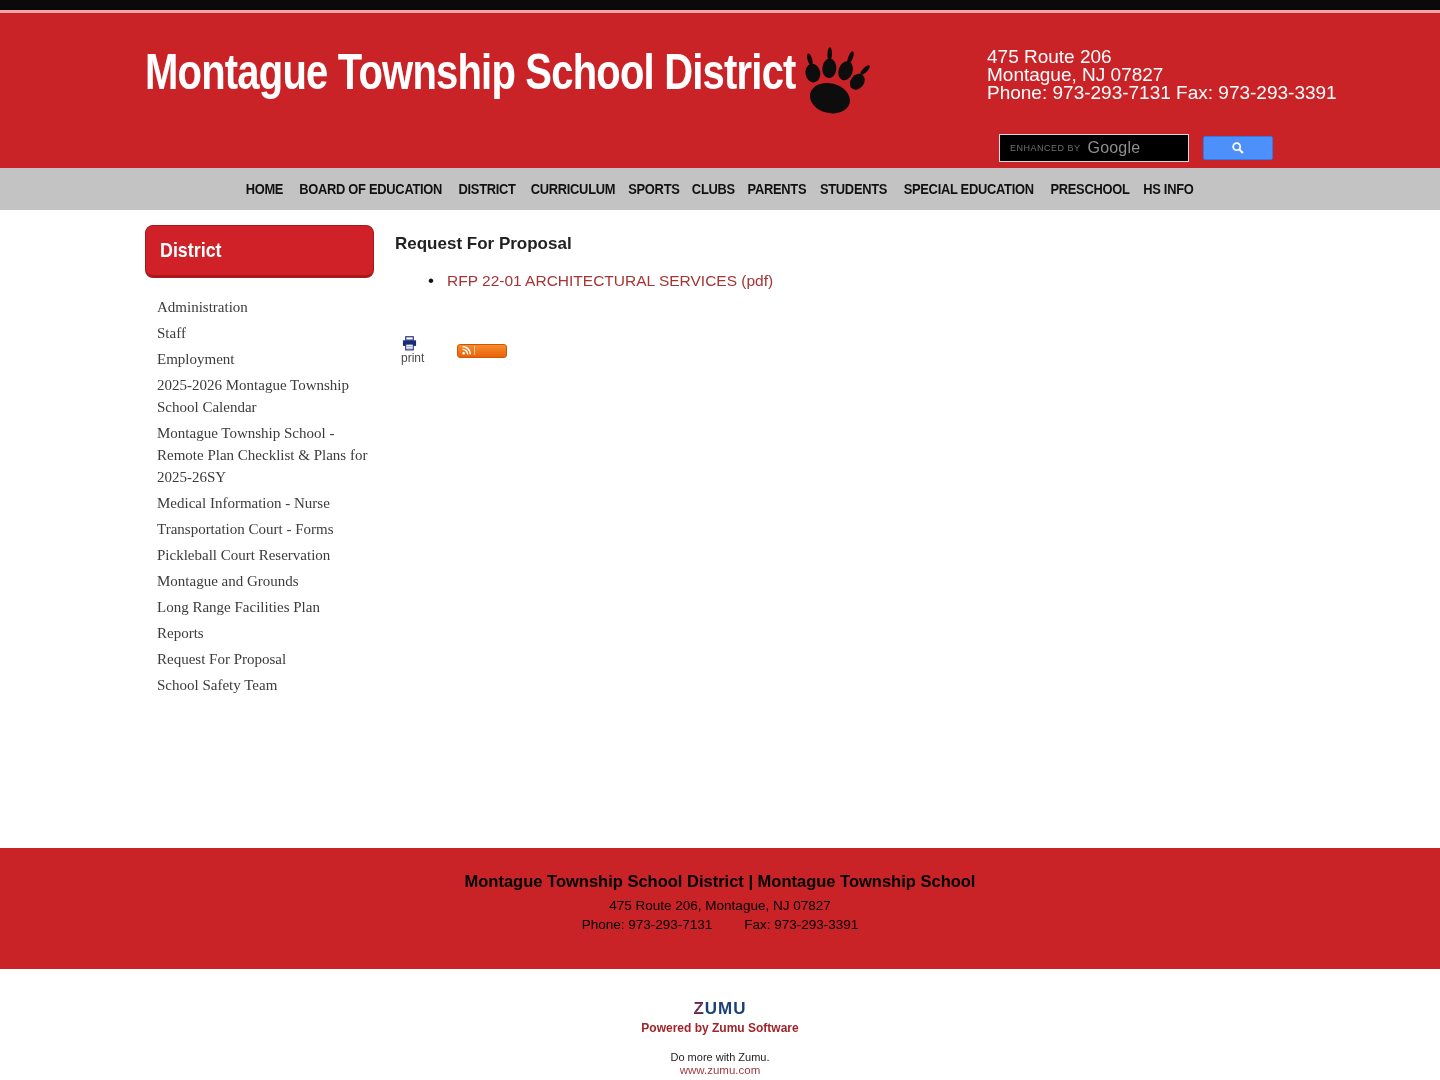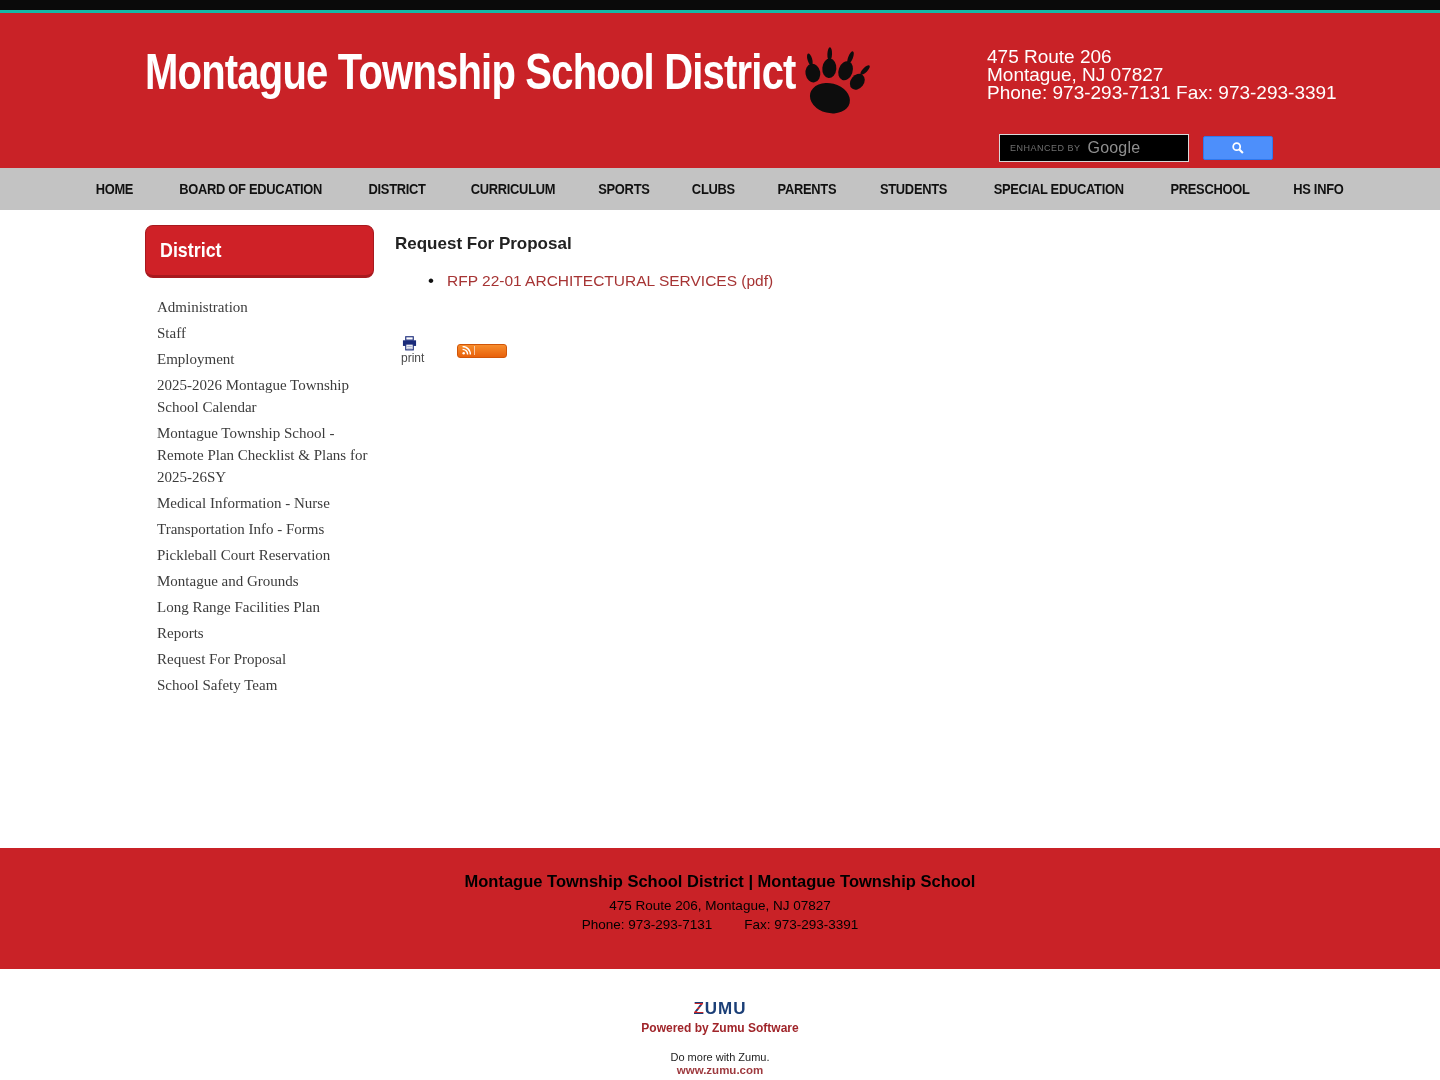--- a/index.html
+++ b/index.html
@@ -4,39 +4,39 @@
 <style>
   * { margin: 0; padding: 0; box-sizing: border-box; }
   html, body { width: 1440px; height: 1080px; background: #ffffff; overflow: hidden;
     font-family: "Liberation Sans", sans-serif; }
 
   
   .topbar { height: 10px; background: #0a0a0a; width: 100%; }
 
   
   .header { position: relative; height: 158px; background: #c92227;
-    border-top: 3px solid #14b8a6; }
+    border-top: 3px solid #fca5a5; }
   .site-title { position: absolute; left: 145px; top: 30px; color: #ffffff;
     font-size: 50px; font-weight: 700; white-space: nowrap;
     transform: scaleX(0.80); transform-origin: left center; letter-spacing: -1px; }
   .paw { position: absolute; left: 793px; top: 33px; }
   .contact { position: absolute; left: 987px; top: 35px; color: #ffffff;
     font-size: 19px; line-height: 18px; }
   .search-row { position: absolute; left: 999px; top: 121px; display: flex; align-items: center; }
   .search-input { width: 190px; height: 28px; background: #000000; border: 1px solid #d9d9d9;
     display: flex; align-items: center; padding-left: 10px; cursor: text; }
   .enhanced { font-size: 9px; color: #6f6f6f; letter-spacing: 0.5px; margin-right: 7px; }
   .google-word { font-size: 16px; color: #8e8e8e; font-weight: 400; letter-spacing: 0.2px; }
   .search-btn { margin-left: 14px; width: 70px; height: 24px; background: #4d8ffb;
     border: 1px solid #3079ed; border-radius: 2px; display: flex; align-items: center;
     justify-content: center; cursor: pointer; }
 
   
   .nav { height: 42px; background: #c3c3c3; display: flex; align-items: center;
-    justify-content: center; gap: 38px; }
+    justify-content: center; gap: 8px; }
   .nav-item { font-size: 14px; font-weight: 700; color: #111111; letter-spacing: -0.3px;
     cursor: pointer; white-space: nowrap; transform: scaleX(0.92); }
 
   
   .content { display: flex; min-height: 638px; background: #ffffff; }
   .sidebar { width: 229px; margin-left: 145px; margin-top: 15px; flex-shrink: 0; }
   .sidebar-head { background: #cf2127; border: 1px solid #a8191e; border-bottom-width: 3px;
     border-radius: 8px; padding: 12px 14px 13px; cursor: pointer; }
   .sidebar-head-label { color: #ffffff; font-size: 21px; font-weight: 700; display: inline-block;
     transform: scaleX(0.85); transform-origin: left center; }
@@ -70,21 +70,21 @@
 
   
   .zumu { text-align: center; margin-top: 30px; }
   .zumu-logo { font-size: 17px; font-weight: 700; color: #1b3f77; letter-spacing: 1px;
     text-transform: uppercase; cursor: pointer; display: inline-block; }
   .zumu-logo .z-stripe { background: repeating-linear-gradient(180deg, #c0272d 0 2px, #1b3f77 2px 4px);
     -webkit-background-clip: text; background-clip: text; color: #1b3f77;
     -webkit-text-fill-color: transparent; }
   .zumu-powered { font-size: 12px; font-weight: 700; color: #a0252a; margin-top: 2px; }
   .zumu-tagline { font-size: 11px; color: #222222; margin-top: 16px; }
-  .zumu-url { font-size: 11.5px; color: #9e3a3f; margin-top: 1px; cursor: pointer; font-weight: bold; }
+  .zumu-url { font-size: 11.5px; color: #9e3a3f; margin-top: 1px; cursor: pointer; }
 </style>
 </head>
 <body>
 
 <div class="topbar"></div>
 
 <div class="header">
   <div class="site-title">Montague Township School District</div>
 
   <svg class="paw" width="78" height="80" viewBox="0 0 100 100">
@@ -141,21 +141,21 @@
     <div class="sidebar-head">
       <span class="sidebar-head-label">District</span>
     </div>
     <div class="sidebar-list">
       <div class="sidebar-item">Administration</div>
       <div class="sidebar-item">Staff</div>
       <div class="sidebar-item">Employment</div>
       <div class="sidebar-item">2025-2026 Montague Township School Calendar</div>
       <div class="sidebar-item">Montague Township School - Remote Plan Checklist &amp; Plans for 2025-26SY</div>
       <div class="sidebar-item">Medical Information - Nurse</div>
-      <div class="sidebar-item">Transportation Info - Forms</div>
+      <div class="sidebar-item">Transportation Court - Forms</div>
       <div class="sidebar-item">Pickleball Court Reservation</div>
       <div class="sidebar-item">Montague and Grounds</div>
       <div class="sidebar-item">Long Range Facilities Plan</div>
       <div class="sidebar-item">Reports</div>
       <div class="sidebar-item">Request For Proposal</div>
       <div class="sidebar-item">School Safety Team</div>
     </div>
   </div>
 
   <div class="main">

